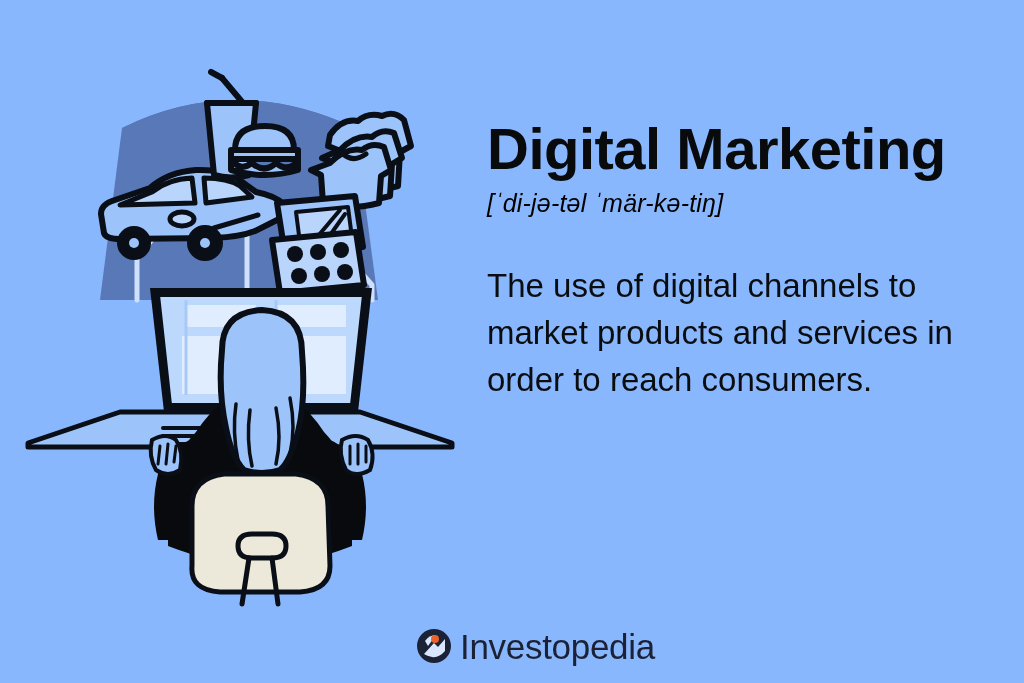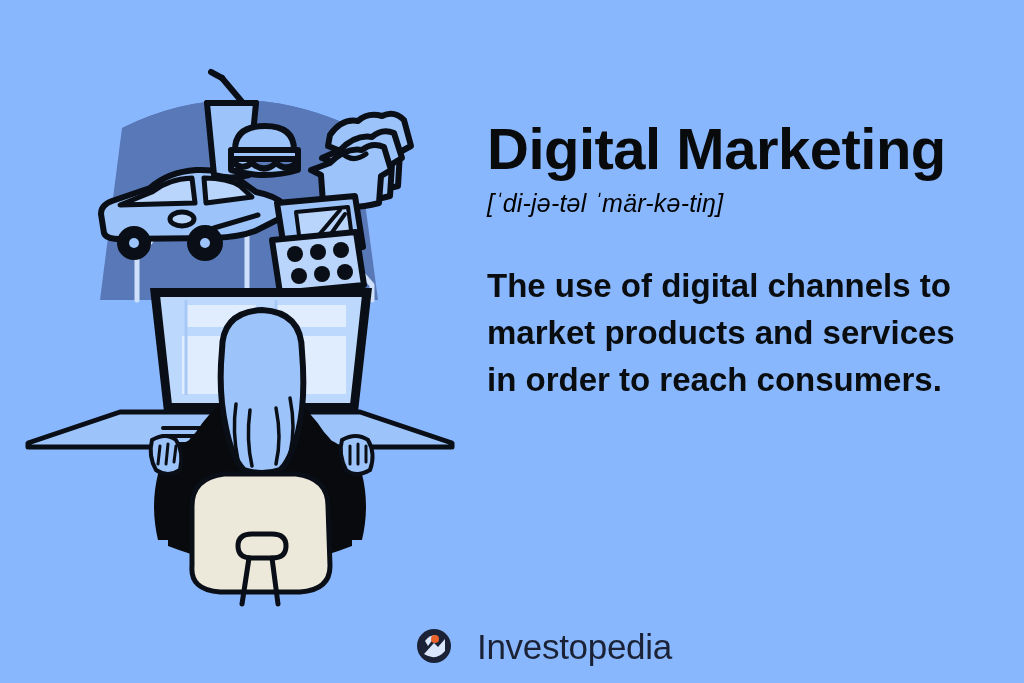--- a/index.html
+++ b/index.html
@@ -44,35 +44,35 @@
   #pronunciation {
     font-size: 25px;
     font-style: italic;
     font-weight: 500;
     color: #000000;
     margin: 10px 0 0 0;
     letter-spacing: 0.2px;
   }
   #definition {
     font-size: 33px;
-    font-weight: 700;
+    font-weight: 400;
     color: #0a0d10;
     line-height: 1.42;
     margin: 45px 0 0 0;
     max-width: 470px;
   }
 
   
   #logo {
     position: absolute;
     left: 415px;
     top: 627px;
     display: flex;
     align-items: center;
-    gap: 24px;
+    gap: 7px;
   }
   #logo-word {
     font-size: 35px;
     font-weight: 400;
     color: #1b2236;
     letter-spacing: -0.3px;
     line-height: 1;
   }
 </style>
 </head>

